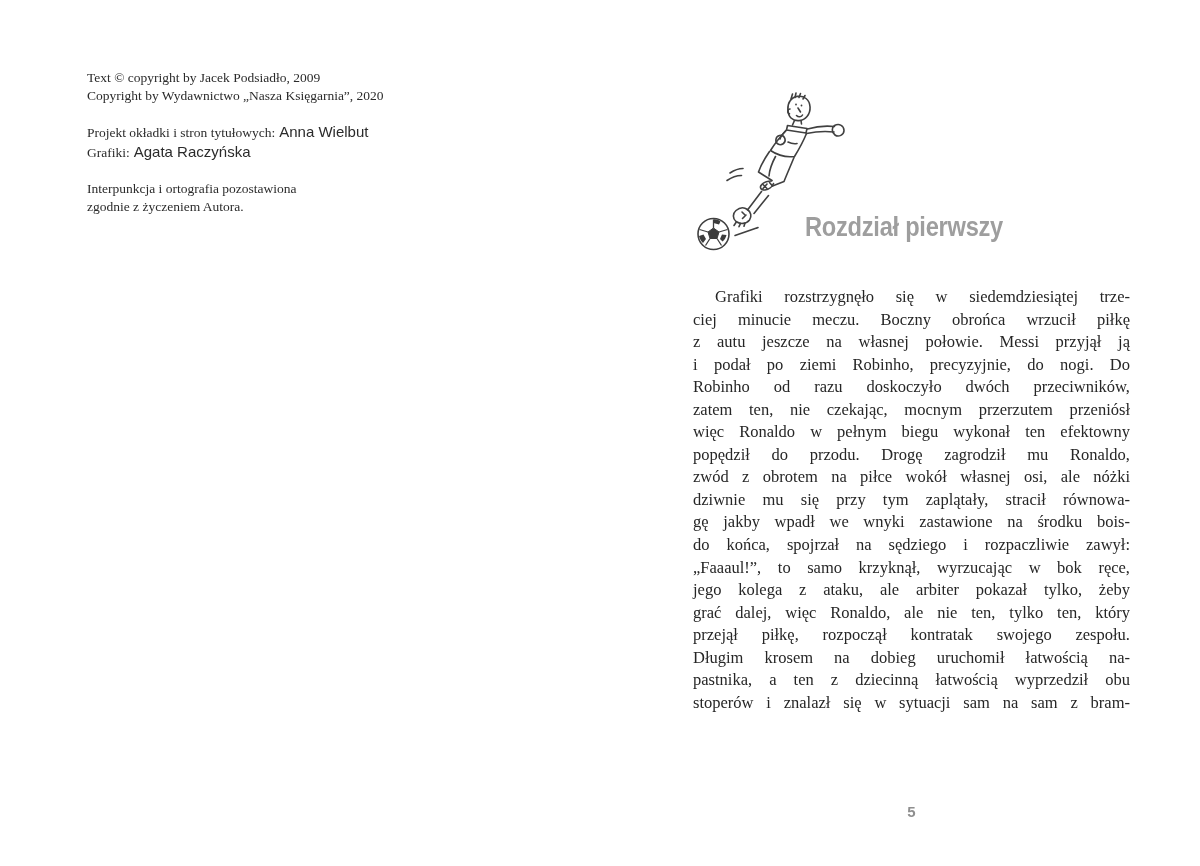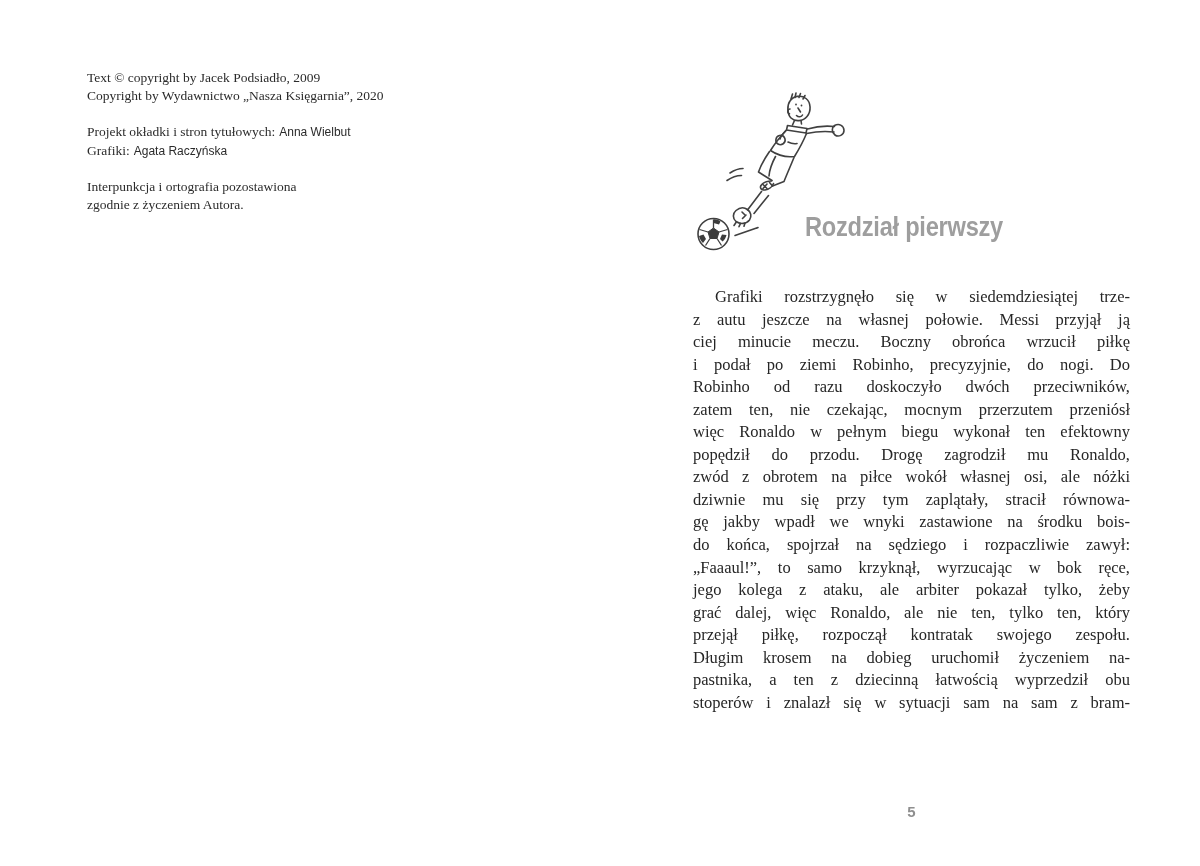--- a/index.html
+++ b/index.html
@@ -18,21 +18,21 @@
     position: absolute;
     left: 87px;
     top: 69px;
     width: 420px;
     font-size: 13.5px;
     line-height: 18.2px;
   }
   .colophon .block { margin: 0 0 18px 0; }
   .credit-row .credit-name {
     font-family: "Liberation Sans", sans-serif;
-    font-size: 12px;
+    font-size: 15px;
     margin-left: 4px;
   }
 
   
   .illustration {
     position: absolute;
     left: 695px;
     top: 92px;
     width: 160px;
     height: 170px;
@@ -148,35 +148,35 @@
       <path fill="#3c3c3c" stroke="none" d="M31.5 143 c-0.5 2.5 -2 5 -4 6.5 l-2.5 -2.5 2 -4.5 Z"></path>
       <path fill="#3c3c3c" stroke="none" d="M8 151 c-2 -2 -3.5 -4.5 -4 -7 l4.5 -1.5 2.5 4.5 Z"></path>
     </g>
   </svg>
 
   <div class="chapter-title">Rozdział pierwszy</div>
 
   <div class="body-text">
 
   <div class="bline">Grafiki rozstrzygnęło się w siedemdziesiątej trze-</div>
+      <div class="bline">ciej minucie meczu. Boczny obrońca wrzucił piłkę</div>
       <div class="bline">z autu jeszcze na własnej połowie. Messi przyjął ją</div>
-      <div class="bline">ciej minucie meczu. Boczny obrońca wrzucił piłkę</div>
       <div class="bline">i podał po ziemi Robinho, precyzyjnie, do nogi. Do</div>
       <div class="bline">Robinho od razu doskoczyło dwóch przeciwników,</div>
       <div class="bline">zatem ten, nie czekając, mocnym przerzutem przeniósł</div>
       <div class="bline">więc Ronaldo w pełnym biegu wykonał ten efektowny</div>
       <div class="bline">popędził do przodu. Drogę zagrodził mu Ronaldo,</div>
       <div class="bline">zwód z obrotem na piłce wokół własnej osi, ale nóżki</div>
       <div class="bline">dziwnie mu się przy tym zaplątały, stracił równowa-</div>
       <div class="bline">gę jakby wpadł we wnyki zastawione na środku bois-</div>
       <div class="bline">do końca, spojrzał na sędziego i rozpaczliwie zawył:</div>
       <div class="bline">„Faaaul!”, to samo krzyknął, wyrzucając w bok ręce,</div>
       <div class="bline">jego kolega z ataku, ale arbiter pokazał tylko, żeby</div>
       <div class="bline">grać dalej, więc Ronaldo, ale nie ten, tylko ten, który</div>
       <div class="bline">przejął piłkę, rozpoczął kontratak swojego zespołu.</div>
-      <div class="bline">Długim krosem na dobieg uruchomił życzeniem na-</div>
+      <div class="bline">Długim krosem na dobieg uruchomił łatwością na-</div>
       <div class="bline">pastnika, a ten z dziecinną łatwością wyprzedził obu</div>
       <div class="bline">stoperów i znalazł się w sytuacji sam na sam z bram-</div>
     </div>
 
   <div class="page-number">5</div>
 
 </div>
 
 </body></html>

